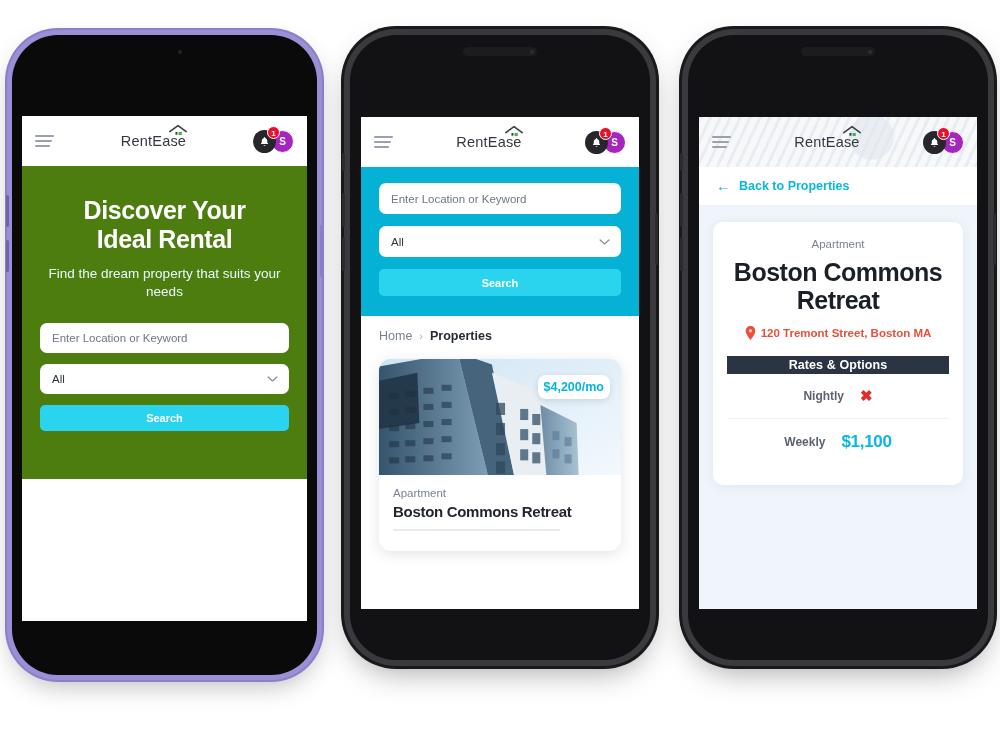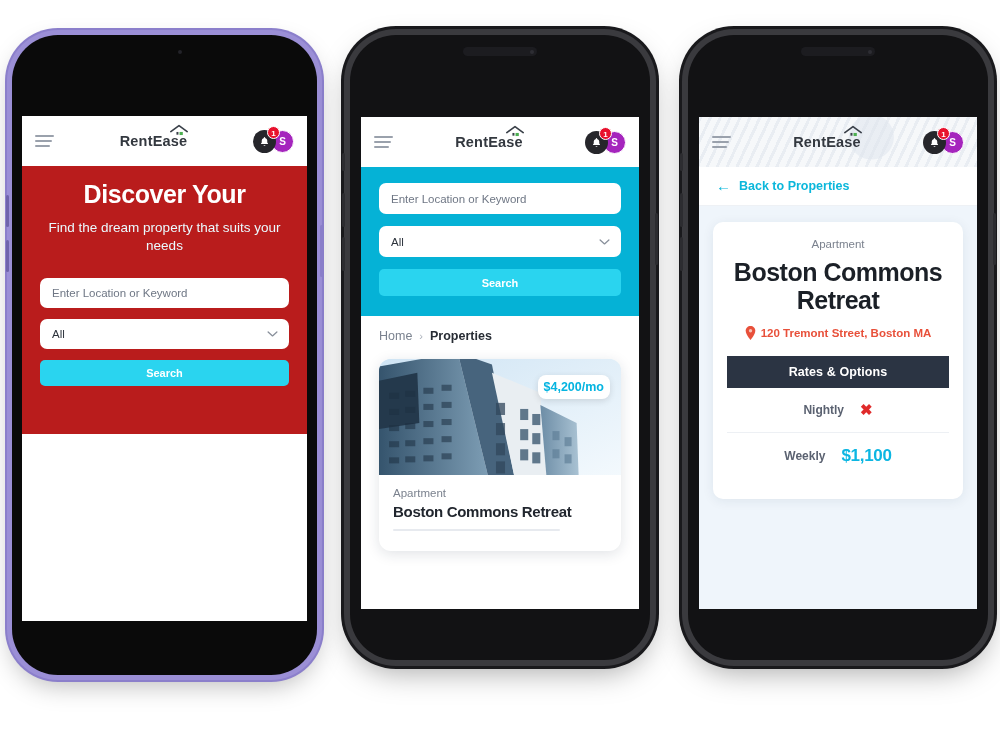--- a/index.html
+++ b/index.html
@@ -63,21 +63,21 @@
       radial-gradient(circle at 62% 40%, rgba(225,231,239,.6) 0 22px, rgba(255,255,255,0) 23px),
       #f6f8fa;
   }
   .hamburger { display:flex; flex-direction:column; gap:3px; width:19px; cursor:pointer; }
   .hamburger span { display:block; height:2px; border-radius:2px; background:#9aa1ac; }
   .hamburger span:nth-child(2){ width:90%; }
   .hamburger span:nth-child(3){ width:80%; }
 
   .logo { position:relative; display:flex; align-items:center; }
   .logo .word {
-    font-size: 14.5px; font-weight: 700; color: #33383f; letter-spacing:.2px;
+    font-size: 14.5px; font-weight: 400; color: #33383f; letter-spacing:.2px;
     font-family: "Liberation Sans", sans-serif;
     text-align: right;
   }
   .logo .roof {
     position: absolute; right: -2px; top: -9px; width: 20px; height: 13px;
   }
 
   .header-right { display:flex; align-items:center; }
   .bell-wrap { position: relative; }
   .bell {
@@ -92,21 +92,21 @@
     border: 1.5px solid #fff;
   }
   .avatar {
     width: 23px; height: 23px; border-radius:50%; background:#a525bd;
     color:#fff; font-size:10px; font-weight:700;
     display:flex; align-items:center; justify-content:center;
     margin-left:-5px; border:1.5px solid #fff;
   }
 
   
-  .hero { background:#b91c1c; padding: 14px 18px 0; }
+  .hero { background:#4d7c0f; padding: 30px 18px 0; }
   .hero h1 {
     color:#fff; text-align:center; font-size:25px; line-height:1.17;
     font-weight:800; letter-spacing:-.4px; margin-bottom: 10px;
   }
   .hero .sub {
     color:#eafaff; text-align:center; font-size:13.5px; line-height:1.35;
     font-weight:400; margin-bottom: 22px;
   }
   .search-block { padding: 0 0 0; }
   .field {
@@ -183,21 +183,21 @@
   .detail-title {
     text-align:center; font-size:25px; font-weight:800; color:#1b2027;
     line-height:1.13; letter-spacing:-.5px; margin-bottom: 11px;
   }
   .detail-addr {
     text-align:center; font-size:11.5px; font-weight:700; color:#e8503a;
     display:flex; align-items:center; justify-content:center; gap:5px; margin-bottom: 16px;
   }
   .rates-head {
     background:#2b3443; color:#fff; text-align:center;
-    font-size: 12.5px; font-weight:800; padding: 9px 0; letter-spacing:.1px;
+    font-size: 12.5px; font-weight:800; padding: 2px 0; letter-spacing:.1px;
   }
   .rate-row {
     display:flex; align-items:center; justify-content:center; gap:16px;
     padding: 13px 0; border-bottom: 1px solid #edf0f4;
   }
   .rate-row:last-child { border-bottom: none; }
   .rate-label { font-size:12px; font-weight:700; color:#5b6271; }
   .rate-val { font-size:17px; font-weight:800; color:#0cb6e2; letter-spacing:-.3px; }
   .rate-x { color:#e02b2b; font-size:15px; font-weight:800; }
 </style>
@@ -241,20 +241,21 @@
             </div>
             <div class="badge">1</div>
           </div>
           <div class="avatar">S</div>
         </div>
       </div>
 
       <div class="hero">
         <h1>
           <span>Discover Your</span><br>
+          <span>Ideal Rental</span>
         </h1>
         <div class="sub">Find the dream property that suits your needs</div>
 
         <div class="search-block">
           <div class="field">
             <span>Enter Location or Keyword</span>
           </div>
           <div class="field value">
             <span>All</span>
             <svg class="chev" width="11" height="7" viewBox="0 0 12 8">

